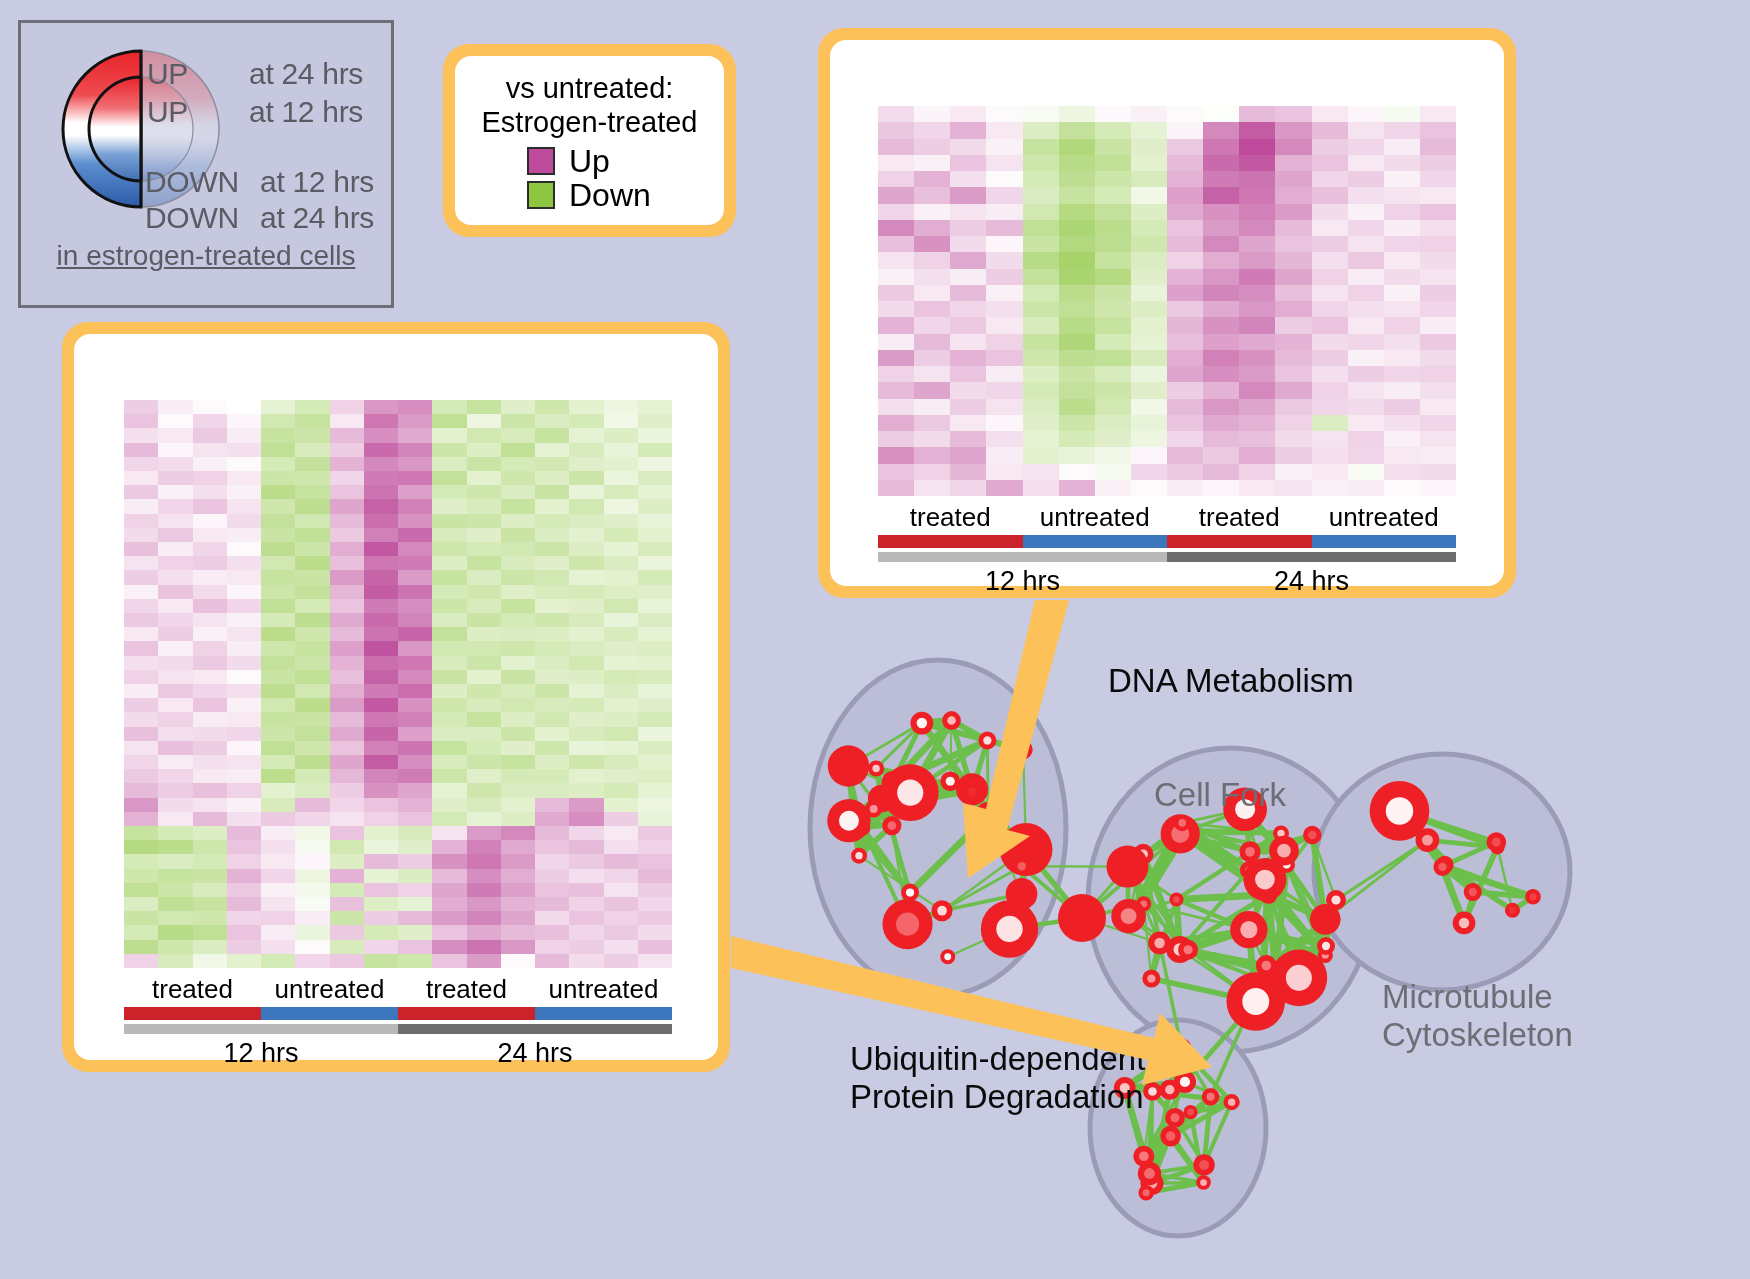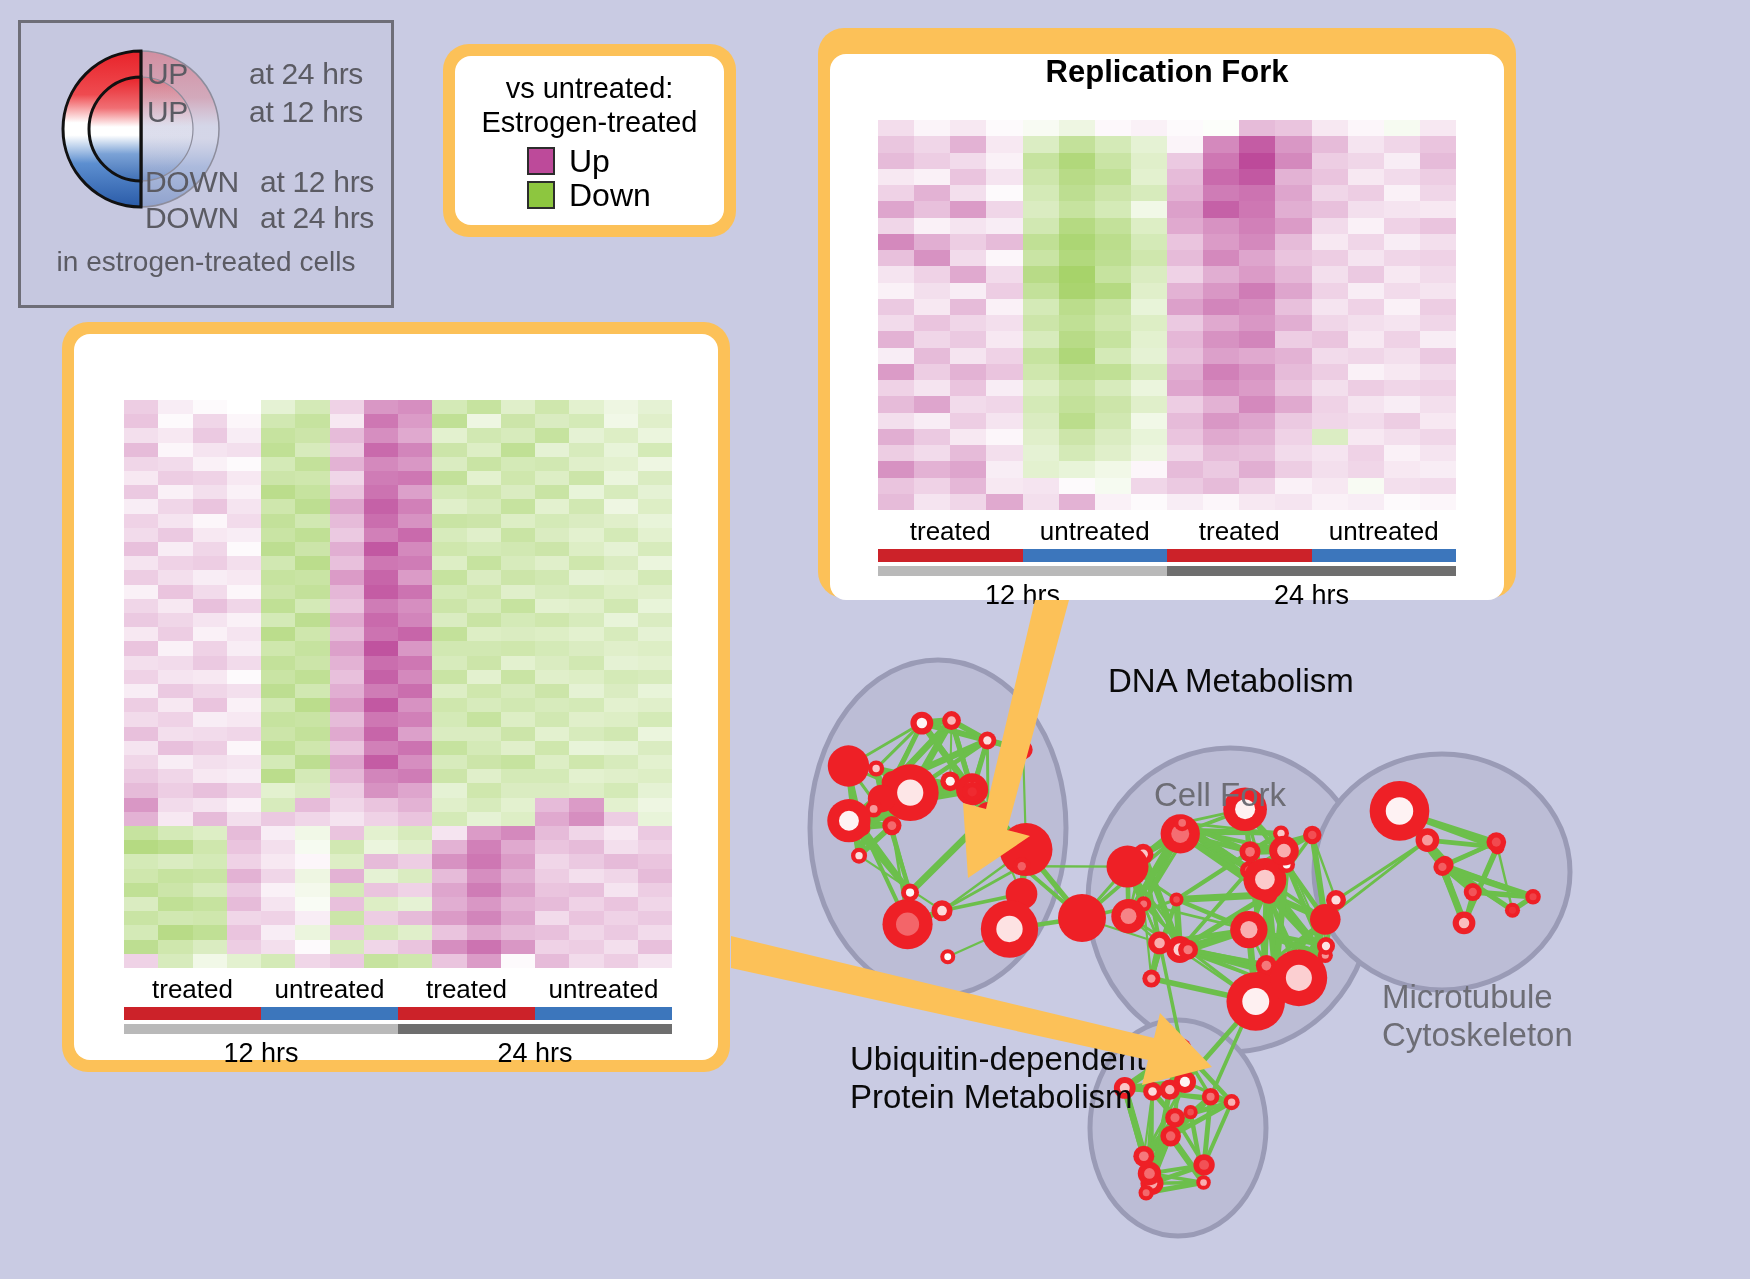--- a/index.html
+++ b/index.html
@@ -121,21 +121,21 @@
 
   <span class="leg-txt" style="left:126px;top:72px;">UP</span>
   <span class="leg-txt" style="left:228px;top:72px;">at 12 hrs</span>
 
   <span class="leg-txt" style="left:124px;top:142px;">DOWN</span>
   <span class="leg-txt" style="left:239px;top:142px;">at 12 hrs</span>
 
   <span class="leg-txt" style="left:124px;top:178px;">DOWN</span>
   <span class="leg-txt" style="left:239px;top:178px;">at 24 hrs</span>
 
-  <div class="leg-foot" style="top:222px;">in estrogen-treated cells</div>
+  <div class="leg-foot" style="top:216px;text-decoration:underline;">in estrogen-treated cells</div>
 </div>
 
 <div class="panel" id="key-panel">
   <div class="inner">
     <div class="key-title">vs untreated:</div>
     <div class="key-title">Estrogen-treated</div>
     <div class="key-rows">
       <div class="key-row">
         <span class="key-swatch" id="kw0" style="background: rgb(189, 74, 154);"></span>
         <span class="key-label">Up</span>
@@ -143,21 +143,20 @@
       <div class="key-row">
         <span class="key-swatch" id="kw1" style="background: rgb(141, 198, 63);"></span>
         <span class="key-label">Down</span>
       </div>
     </div>
   </div>
 </div>
 
 <div class="panel" id="rf-panel">
   <div class="inner">
-    <div class="hm-title">Replication Fork</div>
     <div class="hm-grid" id="rf-grid" style="left: 48px; top: 66px; width: 578px; height: 390px; grid-template-columns: repeat(16, 1fr); grid-template-rows: repeat(24, 1fr);">
         <div class="hm-cell" style="background: rgb(243, 221, 236);"></div>
         <div class="hm-cell" style="background: rgb(251, 244, 249);"></div>
         <div class="hm-cell" style="background: rgb(247, 232, 242);"></div>
         <div class="hm-cell" style="background: rgb(253, 250, 252);"></div>
         <div class="hm-cell" style="background: rgb(248, 251, 243);"></div>
         <div class="hm-cell" style="background: rgb(238, 246, 226);"></div>
         <div class="hm-cell" style="background: rgb(253, 248, 251);"></div>
         <div class="hm-cell" style="background: rgb(250, 241, 247);"></div>
         <div class="hm-cell" style="background: rgb(253, 250, 252);"></div>
@@ -1876,21 +1875,21 @@
           <circle cx="566" cy="346" r="4.140000000000001" fill="rgb(253,228,229)"></circle>
         </g>
       </g>
   </svg>
 
   <div class="cluster-label" style="left:348px;top:62px;font-size:33px;color:#0a0a0a;">DNA Metabolism</div>
   <div class="cluster-label" style="left:394px;top:176px;font-size:33px;color:#6d6d75;">Cell Fork</div>
   <div class="cluster-label" style="left:622px;top:378px;font-size:33px;color:#6d6d75;text-align:left;">Microtubule
 Cytoskeleton</div>
   <div class="cluster-label" style="left:90px;top:440px;font-size:33px;color:#0a0a0a;text-align:left;">Ubiquitin-dependent
-Protein Metabolism</div>
+Protein Degradation</div>
 </div>
 
 <svg class="arrow-svg" width="1750" height="1279">
   <g fill="#fcc158">
 
     <path d="M1035 600 L1069 600 L1007 830 L1030 836 L968 878 L963 803 L986 809 Z"></path>
 
     <path d="M731 936 L731 968 L1148 1060 L1142 1085 L1212 1067 L1160 1013 L1154 1038 Z"></path>
   </g>
 </svg>

